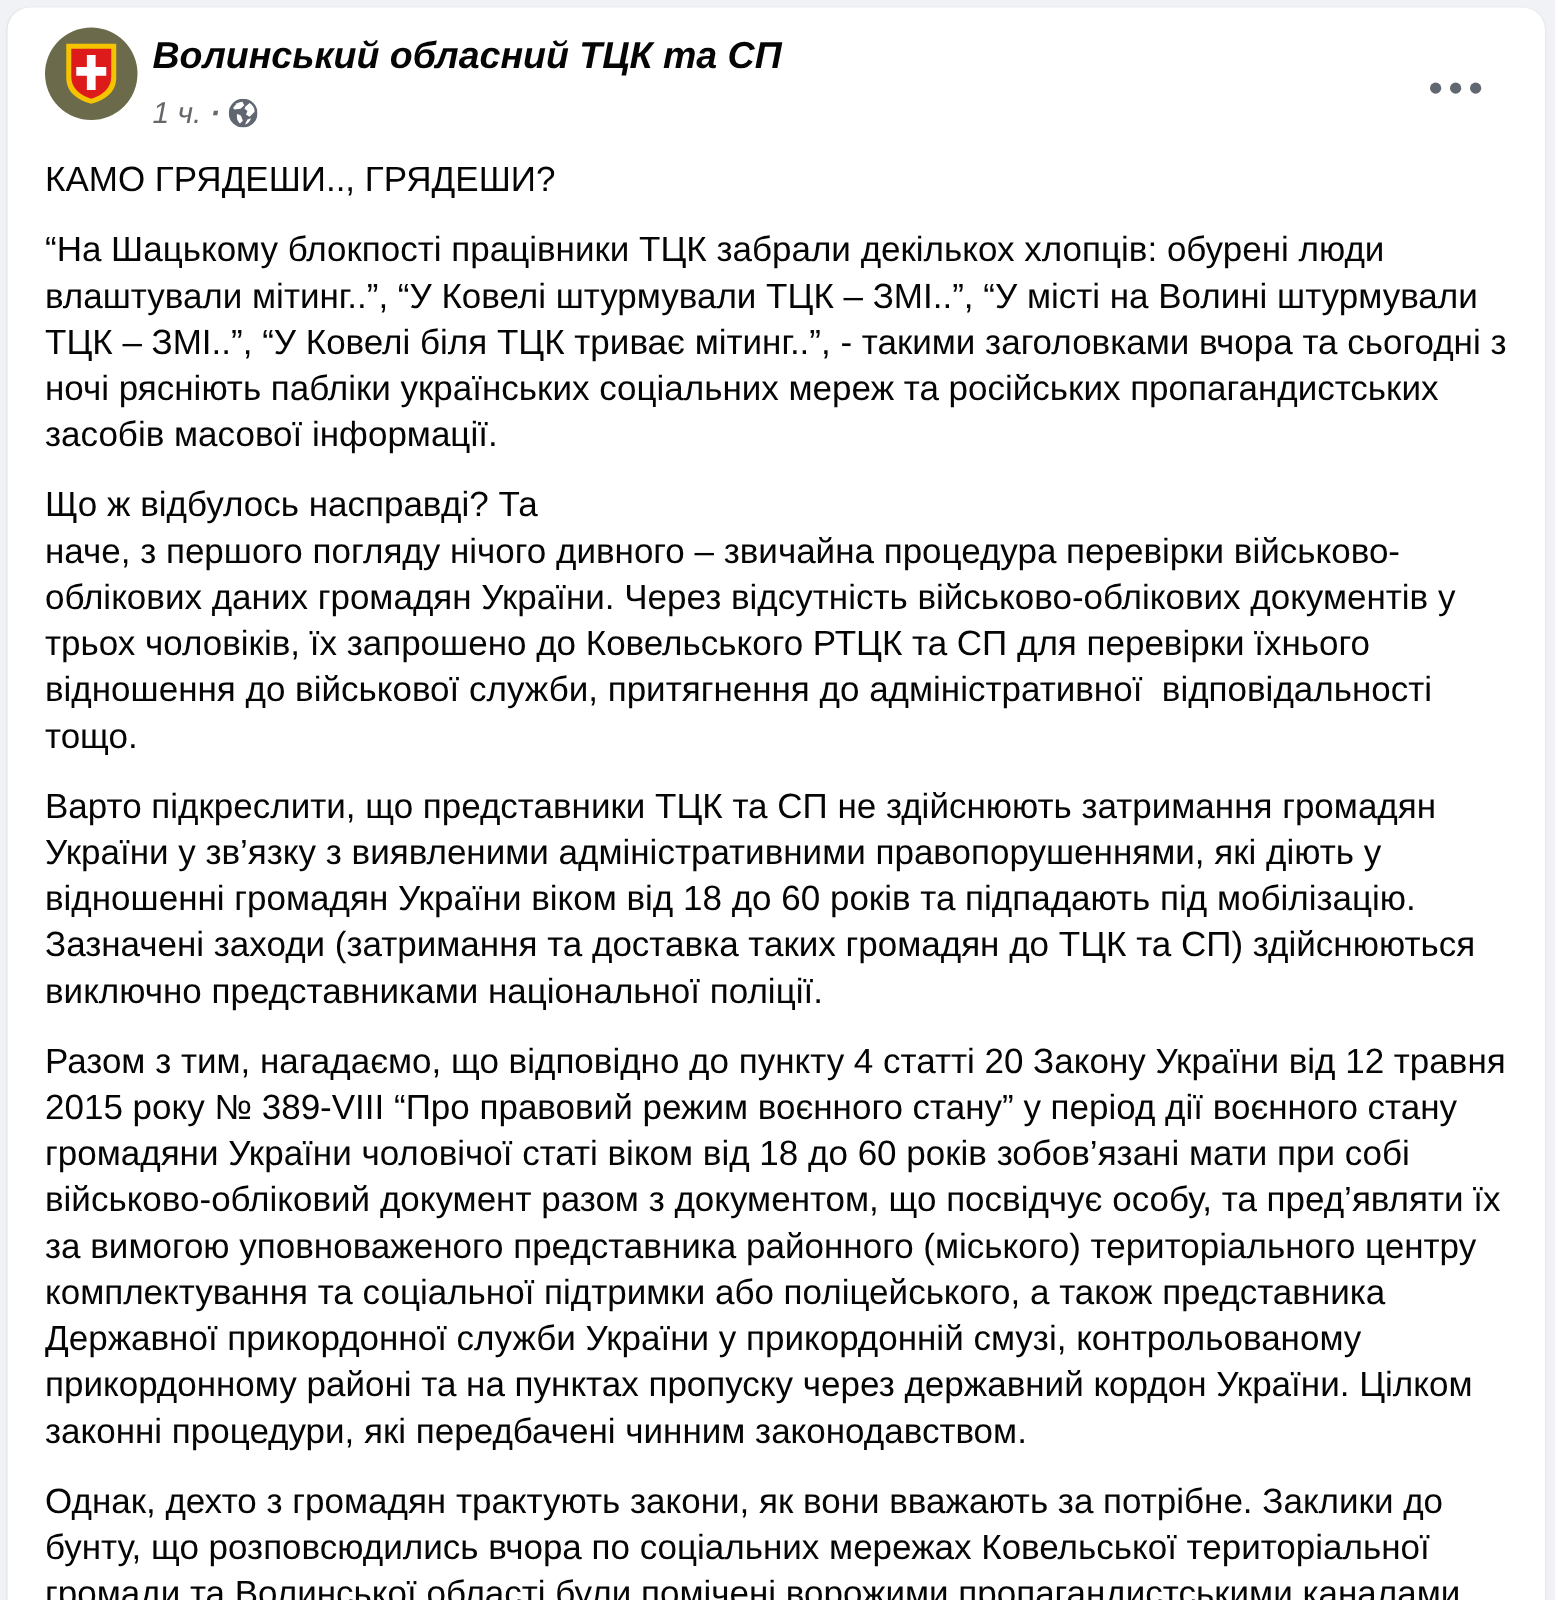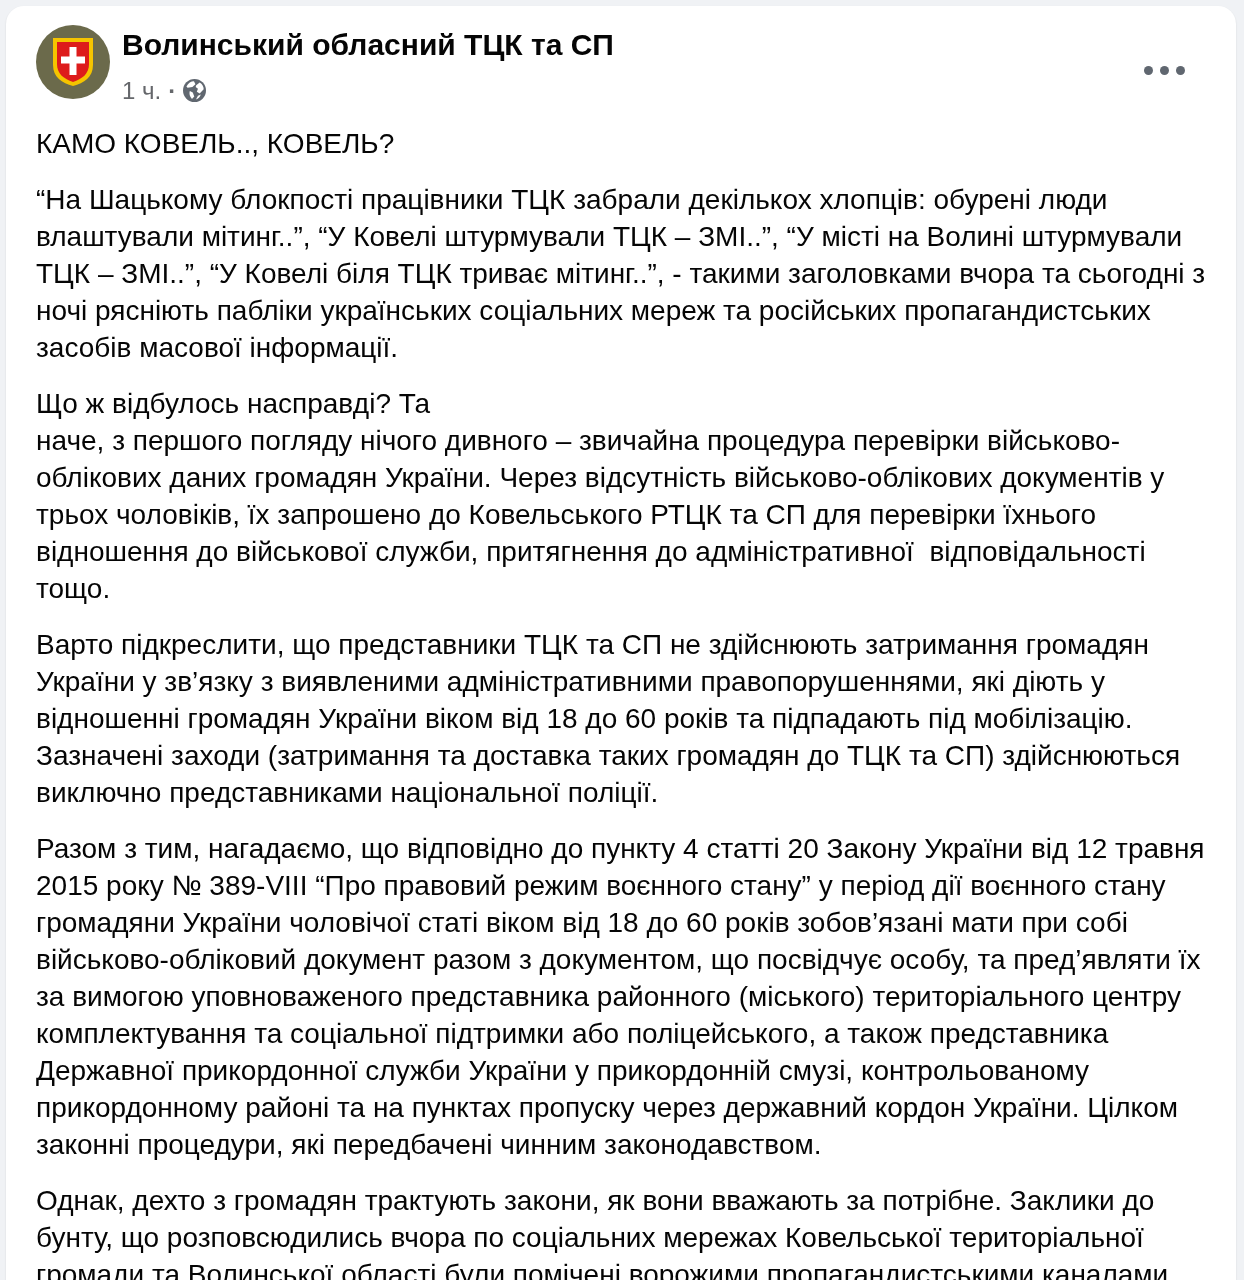--- a/index.html
+++ b/index.html
@@ -14,22 +14,23 @@
     background: #ffffff;
     border-radius: 18px 18px 0 0;
     box-shadow: 0 1px 2px rgba(0,0,0,0.12);
     min-height: 1274px;
     padding: 16px 30px 40px 30px;
     box-sizing: border-box;
     position: relative;
   }
   .post-header {
     display: flex;
-    align-items: center;
+    align-items: flex-start;
     position: relative;
+    font-style: italic;
   }
   .avatar {
     width: 74px; height: 74px;
     border-radius: 50%;
     background: #6b6a4b;
     flex: 0 0 74px;
     display: flex;
     align-items: center;
     justify-content: center;
     cursor: pointer;
@@ -119,21 +120,21 @@
     </div>
 
     <div class="more-btn">
       <span class="d"></span>
       <span class="d"></span>
       <span class="d"></span>
     </div>
   </header>
 
   <div class="post-body">
-    <p>КАМО КОВЕЛЬ.., КОВЕЛЬ?</p>
+    <p>КАМО ГРЯДЕШИ.., ГРЯДЕШИ?</p>
     <p>“На Шацькому блокпості працівники ТЦК забрали декількох хлопців: обурені люди влаштували мітинг..”, “У Ковелі штурмували ТЦК – ЗМІ..”, “У місті на Волині штурмували ТЦК – ЗМІ..”, “У Ковелі біля ТЦК триває мітинг..”, - такими заголовками вчора та сьогодні з ночі рясніють пабліки українських соціальних мереж та російських пропагандистських засобів масової інформації.</p>
     <p>Що ж відбулось насправді? Та
 наче, з першого погляду нічого дивного – звичайна процедура перевірки військово-облікових даних громадян України. Через відсутність військово-облікових документів у трьох чоловіків, їх запрошено до Ковельського РТЦК та СП для перевірки їхнього відношення до військової служби, притягнення до адміністративної  відповідальності тощо.</p>
     <p>Варто підкреслити, що представники ТЦК та СП не здійснюють затримання громадян України у зв’язку з виявленими адміністративними правопорушеннями, які діють у відношенні громадян України віком від 18 до 60 років та підпадають під мобілізацію. Зазначені заходи (затримання та доставка таких громадян до ТЦК та СП) здійснюються виключно представниками національної поліції.</p>
     <p>Разом з тим, нагадаємо, що відповідно до пункту 4 статті 20 Закону України від 12 травня 2015 року № 389-VIII “Про правовий режим воєнного стану” у період дії воєнного стану громадяни України чоловічої статі віком від 18 до 60 років зобов’язані мати при собі військово-обліковий документ разом з документом, що посвідчує особу, та пред’являти їх за вимогою уповноваженого представника районного (міського) територіального центру комплектування та соціальної підтримки або поліцейського, а також представника Державної прикордонної служби України у прикордонній смузі, контрольованому прикордонному районі та на пунктах пропуску через державний кордон України. Цілком законні процедури, які передбачені чинним законодавством.</p>
     <p>Однак, дехто з громадян трактують закони, як вони вважають за потрібне. Заклики до бунту, що розповсюдились вчора по соціальних мережах Ковельської територіальної громади та Волинської області були помічені ворожими пропагандистськими каналами, які вдало використали це у своїх цілях.</p>
   </div>
 </article>
 
 </body></html>

